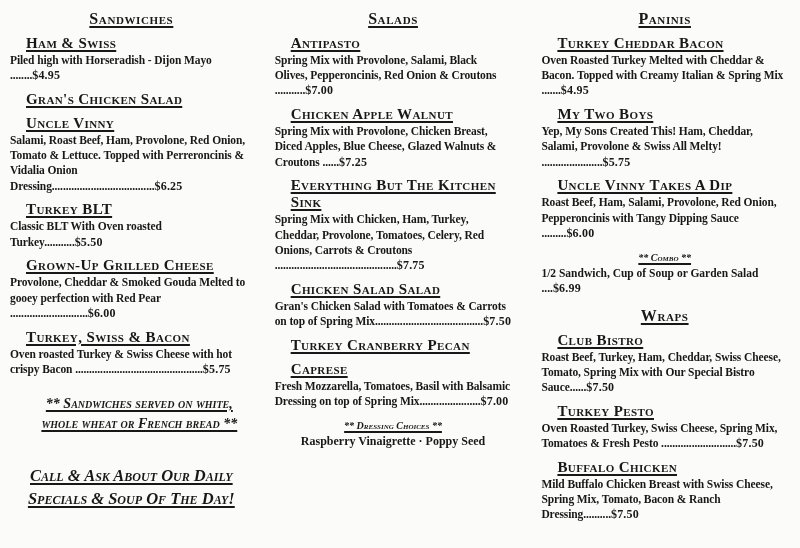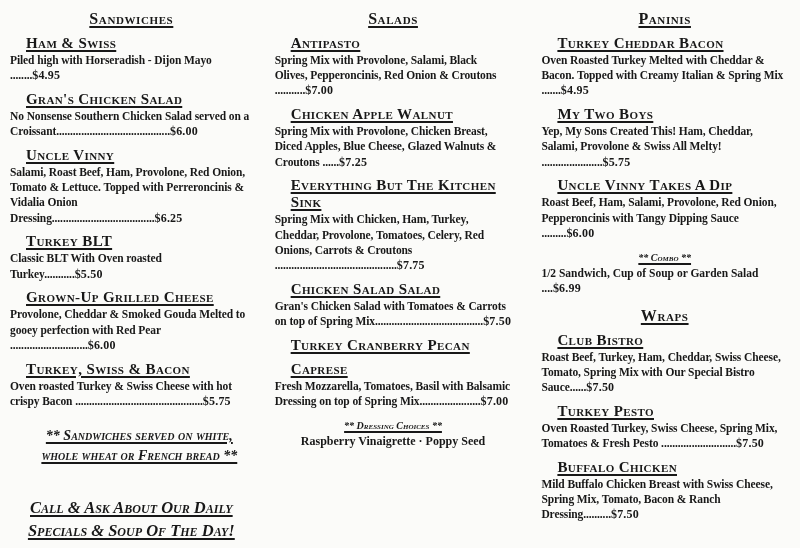--- a/index.html
+++ b/index.html
@@ -105,21 +105,20 @@
   <div class="col1">
     <h1 class="col-title">Sandwiches</h1>
 
     <div class="item">
       <h2 class="item-name">Ham &amp; Swiss</h2>
       <p class="item-desc"><span>Piled high with Horseradish - Dijon Mayo ........</span><span class="price">$4.95</span></p>
     </div>
 
     <div class="item">
       <h2 class="item-name">Gran's Chicken Salad</h2>
-      <p class="item-desc"><span>No Nonsense Southern Chicken Salad served on a Croissant.........................................</span><span class="price">$6.00</span></p>
     </div>
 
     <div class="item">
       <h2 class="item-name">Uncle Vinny</h2>
       <p class="item-desc"><span>Salami, Roast Beef, Ham, Provolone, Red Onion, Tomato &amp; Lettuce. Topped with Perreroncinis &amp; Vidalia Onion Dressing.....................................</span><span class="price">$6.25</span></p>
     </div>
 
     <div class="item">
       <h2 class="item-name">Turkey BLT</h2>
       <p class="item-desc"><span>Classic BLT With Oven roasted Turkey...........</span><span class="price">$5.50</span></p>

